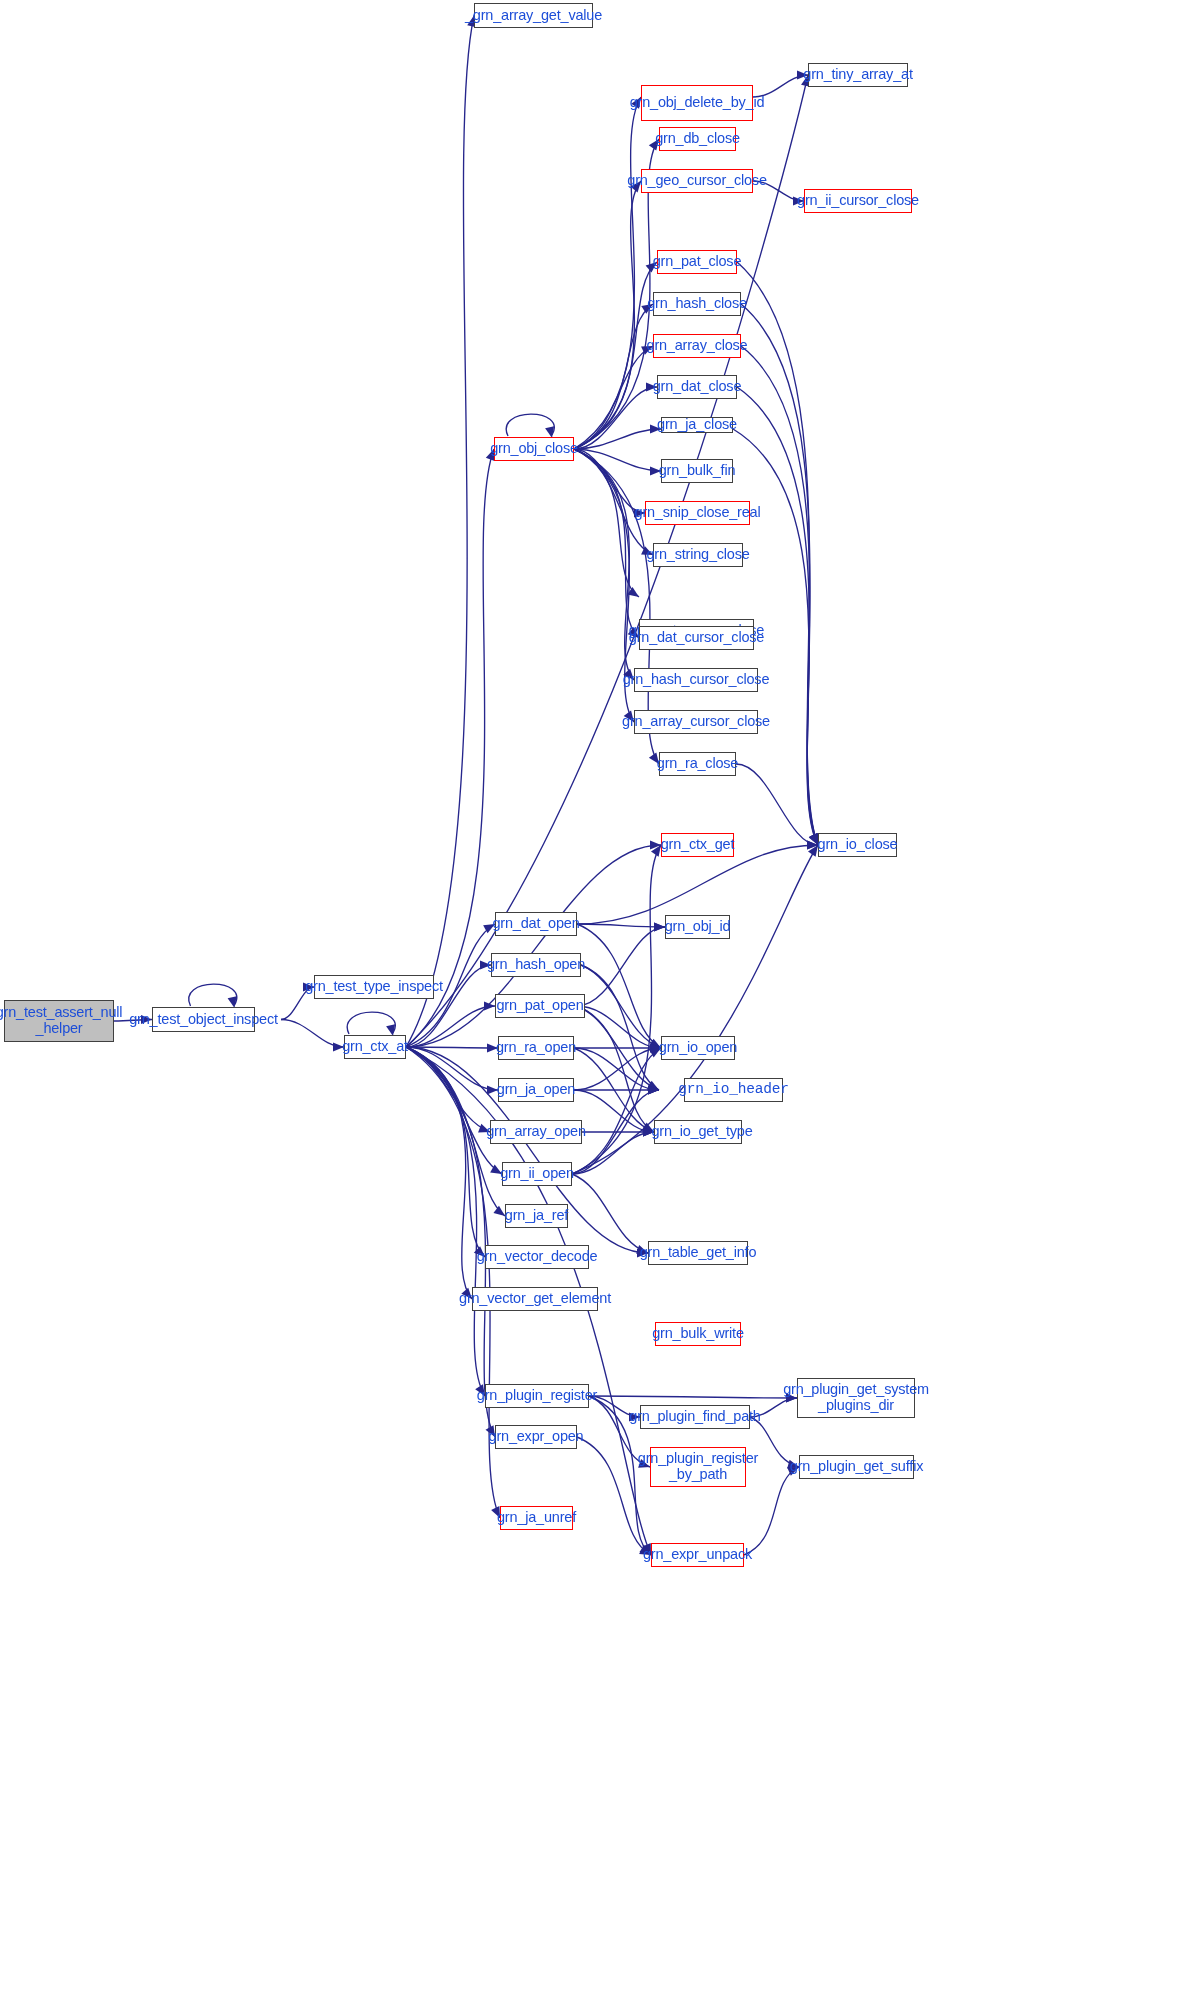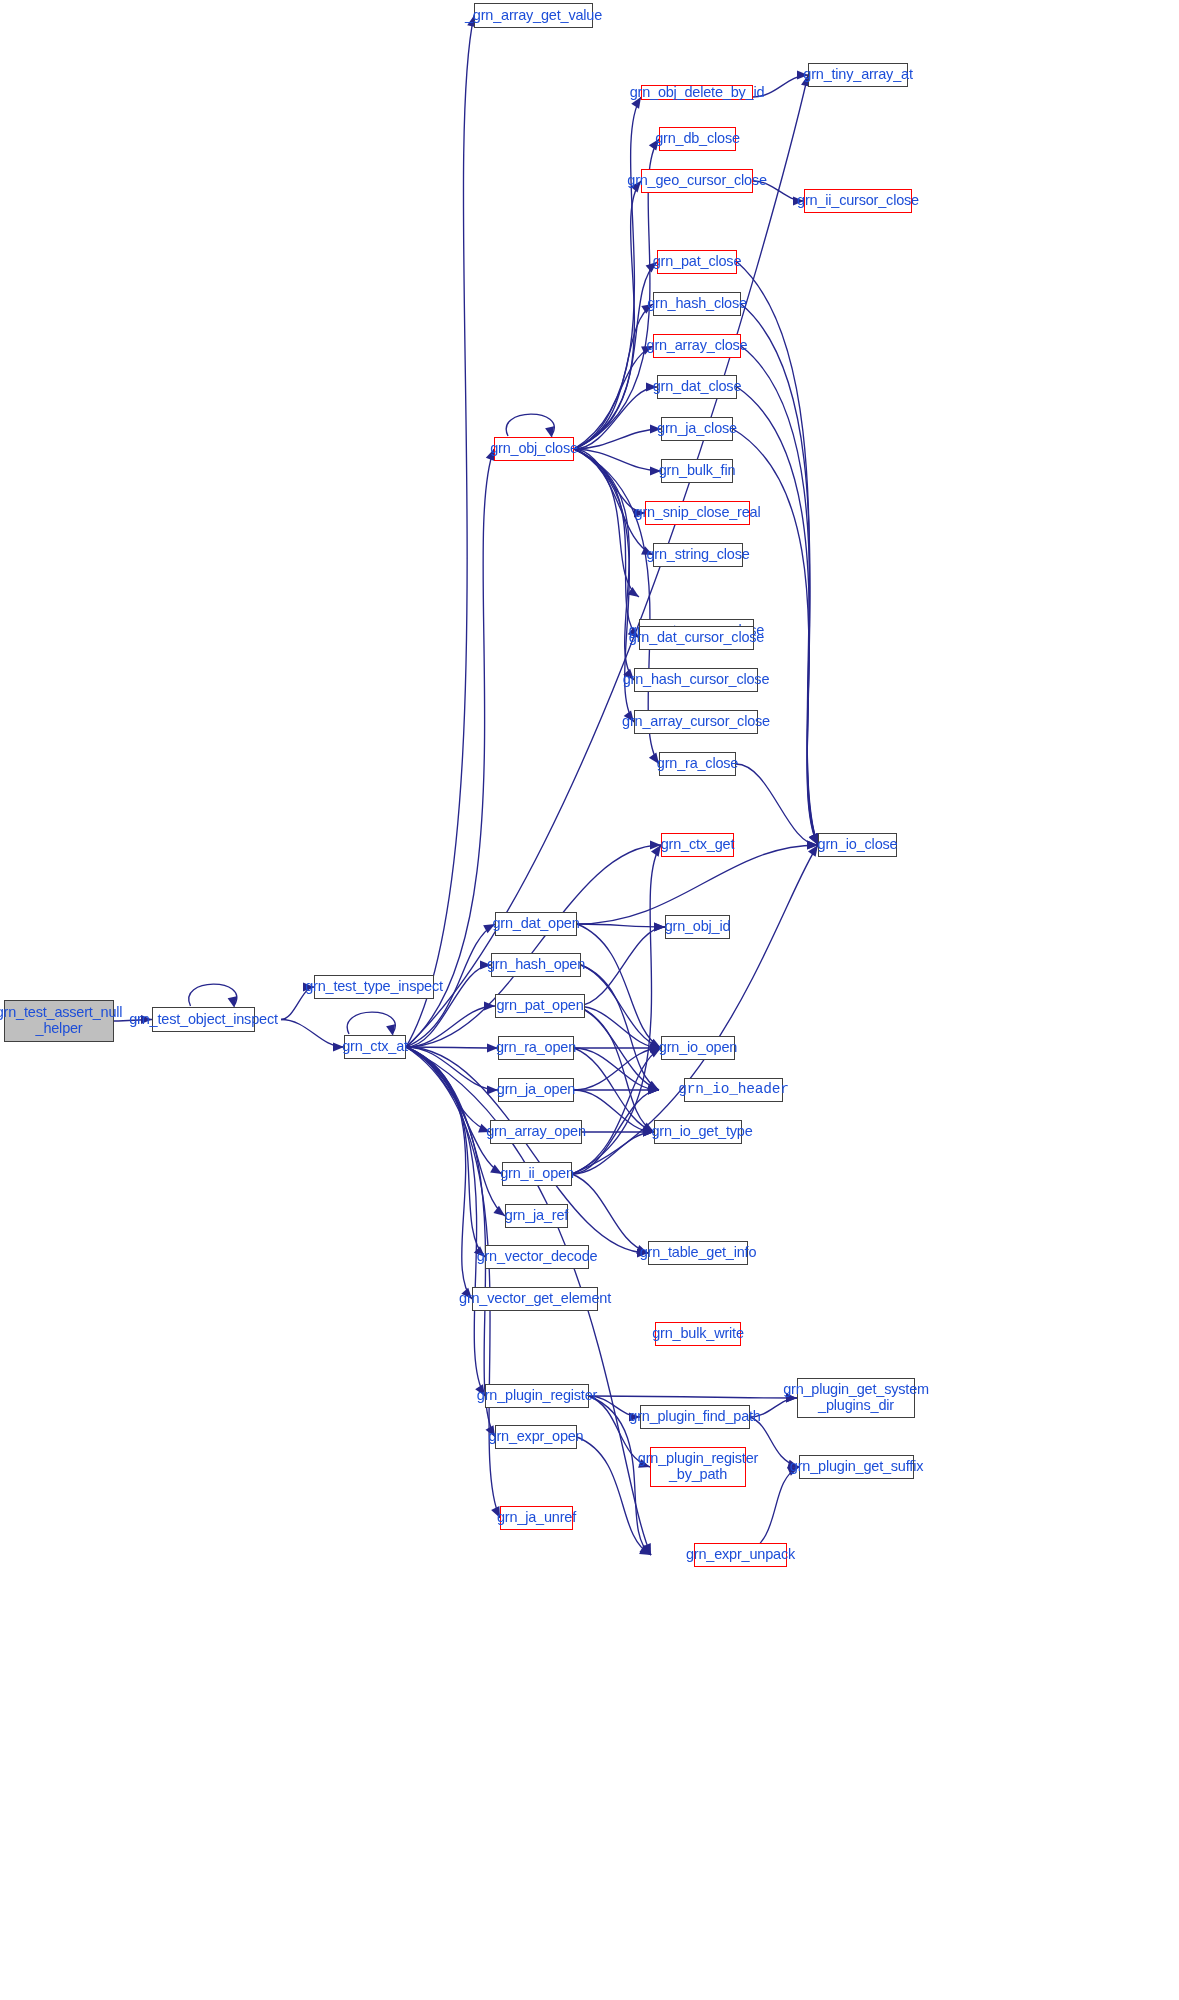--- a/index.html
+++ b/index.html
@@ -380,31 +380,31 @@
         <polygon points="799,1467 790.8605966721211,1475.7126410155654 787.0813358256144,1467.3247218782546" class="edge-head"></polygon>
       </g>
     </svg>
   <div id="node-layer">
       <div class="node root" style="left: 4px; top: 1000px; width: 110px; height: 42px;">grn_test_assert_null
 _helper</div>
       <div class="node black" style="left: 152px; top: 1007px; width: 103px; height: 25px;">grn_test_object_inspect</div>
       <div class="node black" style="left: 314px; top: 975px; width: 120px; height: 24px;">grn_test_type_inspect</div>
       <div class="node black" style="left: 344px; top: 1035px; width: 62px; height: 24px;">grn_ctx_at</div>
       <div class="node black" style="left: 474px; top: 3px; width: 119px; height: 25px;">_grn_array_get_value</div>
-      <div class="node red" style="left: 641px; top: 85px; width: 112px; height: 15px;">grn_obj_delete_by_id</div>
+      <div class="node red" style="left: 641px; top: 85px; width: 112px; height: 36px;">grn_obj_delete_by_id</div>
       <div class="node red" style="left: 659px; top: 127px; width: 77px; height: 24px;">grn_db_close</div>
       <div class="node red" style="left: 641px; top: 169px; width: 112px; height: 24px;">grn_geo_cursor_close</div>
       <div class="node black" style="left: 808px; top: 63px; width: 100px; height: 24px;">grn_tiny_array_at</div>
       <div class="node red" style="left: 804px; top: 189px; width: 108px; height: 24px;">grn_ii_cursor_close</div>
       <div class="node red" style="left: 494px; top: 437px; width: 80px; height: 24px;">grn_obj_close</div>
       <div class="node red" style="left: 657px; top: 250px; width: 80px; height: 24px;">grn_pat_close</div>
       <div class="node black" style="left: 653px; top: 292px; width: 88px; height: 24px;">grn_hash_close</div>
       <div class="node red" style="left: 653px; top: 334px; width: 88px; height: 24px;">grn_array_close</div>
       <div class="node black" style="left: 657px; top: 375px; width: 80px; height: 24px;">grn_dat_close</div>
-      <div class="node black" style="left: 661px; top: 417px; width: 72px; height: 24px;">grn_ja_close</div>
+      <div class="node black" style="left: 661px; top: 417px; width: 72px; height: 16px;">grn_ja_close</div>
       <div class="node black" style="left: 661px; top: 459px; width: 72px; height: 24px;">grn_bulk_fin</div>
       <div class="node red" style="left: 645px; top: 501px; width: 105px; height: 24px;">grn_snip_close_real</div>
       <div class="node black" style="left: 653px; top: 543px; width: 90px; height: 24px;">grn_string_close</div>
       <div class="node black" style="left: 639px; top: 619px; width: 115px; height: 24px;">grn_pat_cursor_close</div>
       <div class="node black" style="left: 639px; top: 626px; width: 115px; height: 24px;">grn_dat_cursor_close</div>
       <div class="node black" style="left: 634px; top: 668px; width: 124px; height: 24px;">grn_hash_cursor_close</div>
       <div class="node black" style="left: 634px; top: 710px; width: 124px; height: 24px;">grn_array_cursor_close</div>
       <div class="node black" style="left: 659px; top: 752px; width: 77px; height: 24px;">grn_ra_close</div>
       <div class="node black" style="left: 818px; top: 833px; width: 79px; height: 24px;">grn_io_close</div>
       <div class="node red" style="left: 661px; top: 833px; width: 73px; height: 24px;">grn_ctx_get</div>
@@ -426,15 +426,15 @@
       <div class="node red" style="left: 655px; top: 1322px; width: 86px; height: 24px;">grn_bulk_write</div>
       <div class="node black" style="left: 485px; top: 1384px; width: 104px; height: 24px;">grn_plugin_register</div>
       <div class="node black" style="left: 797px; top: 1378px; width: 118px; height: 40px;">grn_plugin_get_system
 _plugins_dir</div>
       <div class="node black" style="left: 640px; top: 1405px; width: 110px; height: 24px;">grn_plugin_find_path</div>
       <div class="node black" style="left: 495px; top: 1425px; width: 82px; height: 24px;">grn_expr_open</div>
       <div class="node red" style="left: 650px; top: 1447px; width: 96px; height: 40px;">grn_plugin_register
 _by_path</div>
       <div class="node black" style="left: 799px; top: 1455px; width: 115px; height: 24px;">grn_plugin_get_suffix</div>
       <div class="node red" style="left: 500px; top: 1506px; width: 73px; height: 24px;">grn_ja_unref</div>
-      <div class="node red" style="left: 651px; top: 1543px; width: 93px; height: 24px; margin-left: 43px;">grn_expr_unpack</div>
+      <div class="node red" style="left: 651px; top: 1543px; width: 93px; height: 24px;">grn_expr_unpack</div>
     </div>
 </div>
 
 </body></html>

